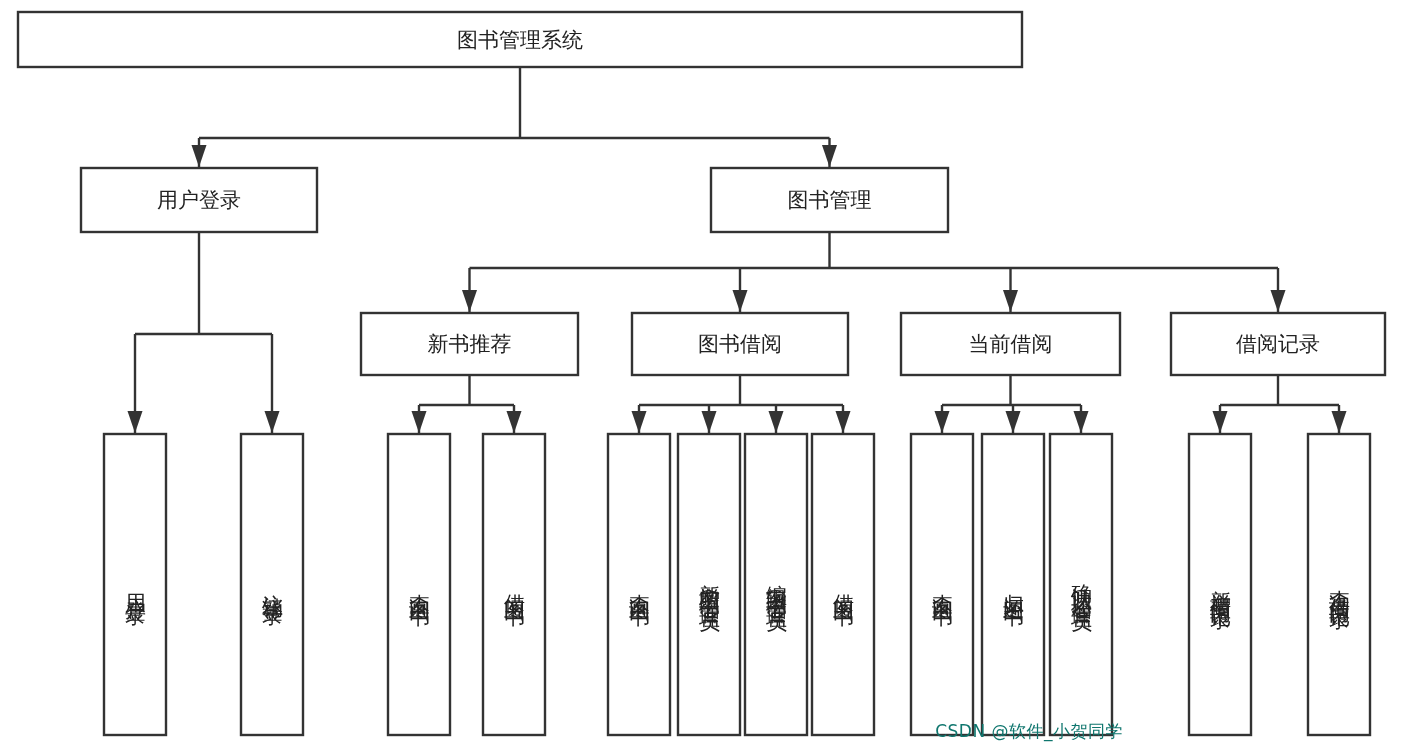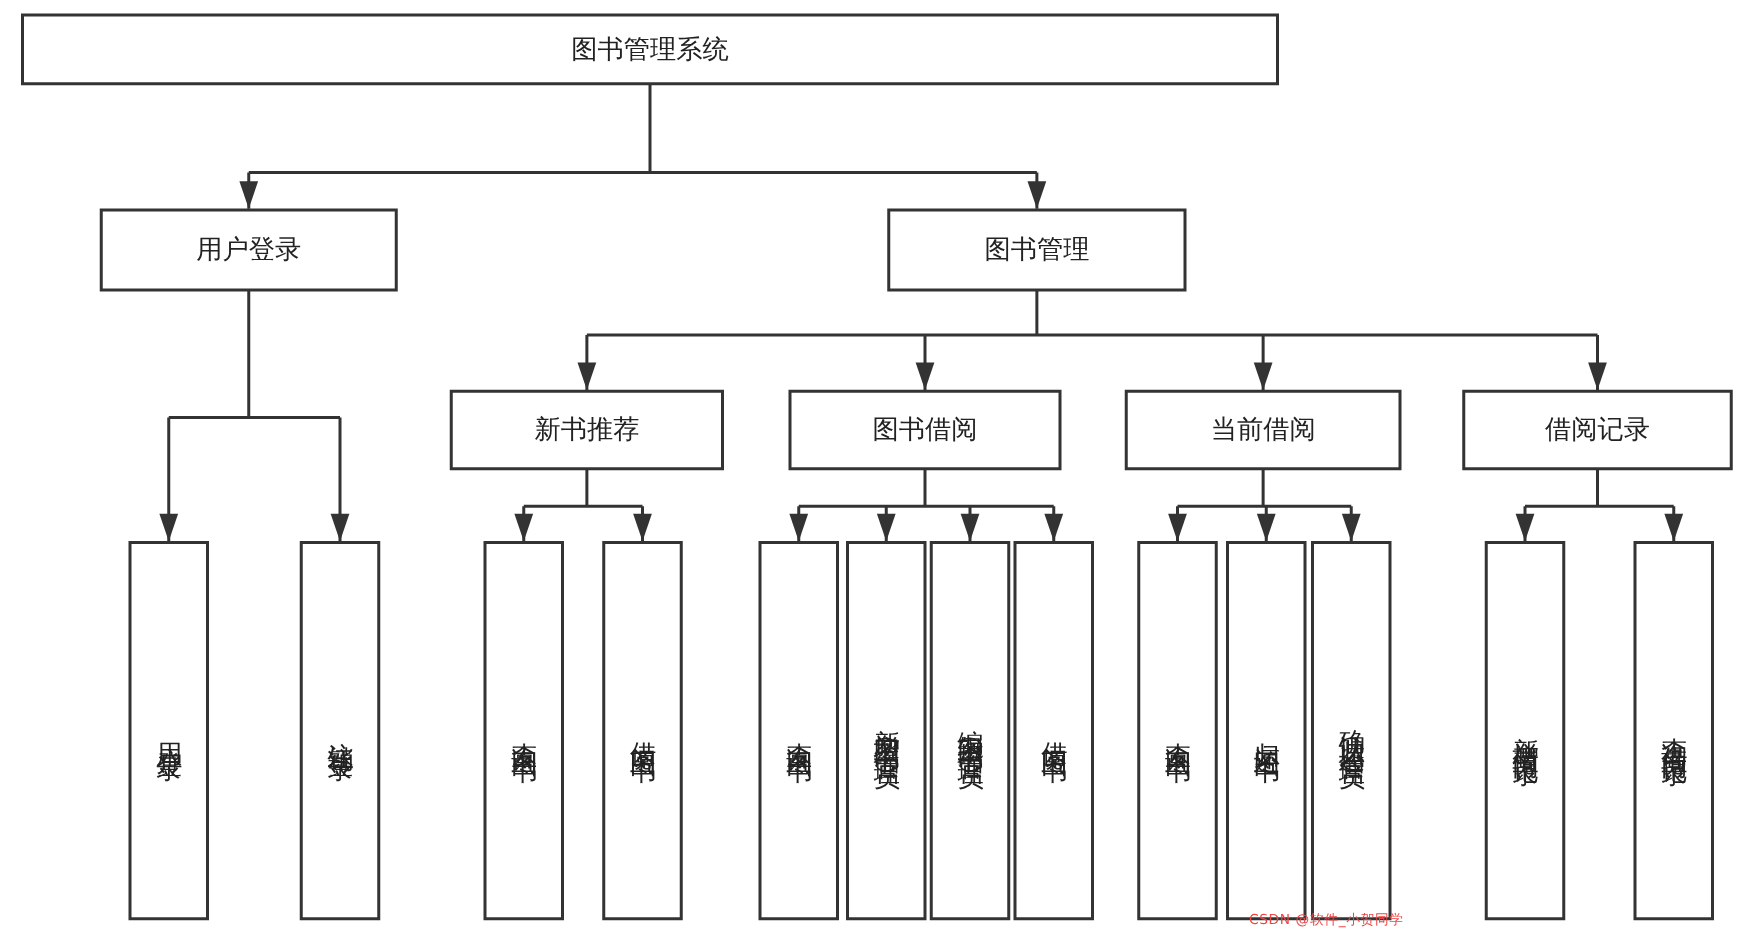--- a/index.html
+++ b/index.html
@@ -65,22 +65,22 @@
     display: flex;
     align-items: center;
     justify-content: center;
     pointer-events: none;
   }
   .watermark {
     position: absolute;
     right: 8px;
     bottom: 4px;
     font-family: "DejaVu Sans", "Liberation Sans", sans-serif;
-    font-size: 11px;
-    color: #ef4444;
+    font-size: 17px;
+    color: #0f766e;
     white-space: nowrap;
     letter-spacing: 0.5px;
   }
 </style>
 </head>
 <body>
 
 <div id="diagram-root">
 
   <svg class="diagram-canvas" viewBox="0 0 1405 747">

